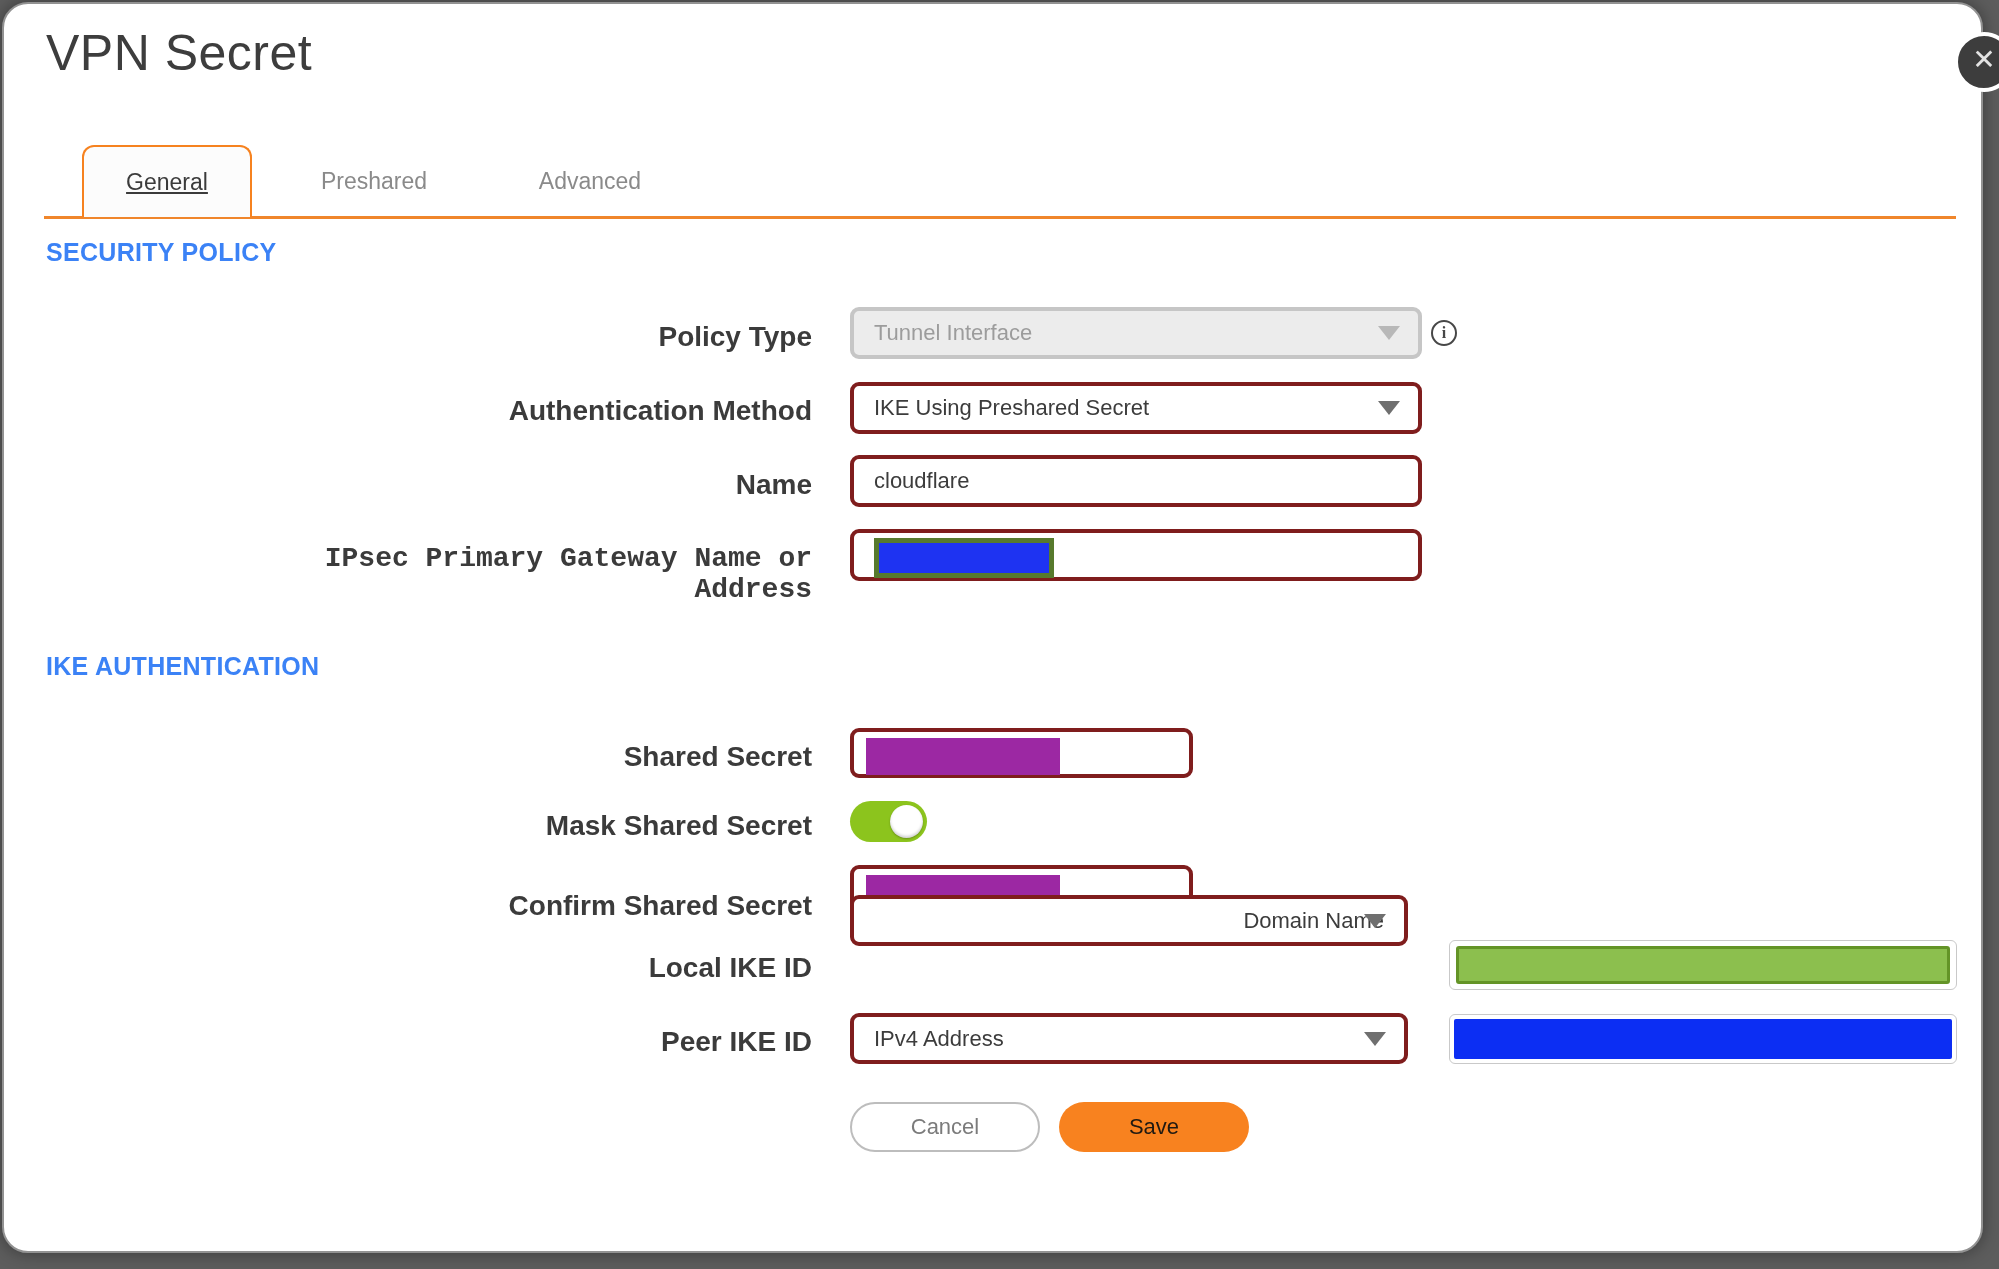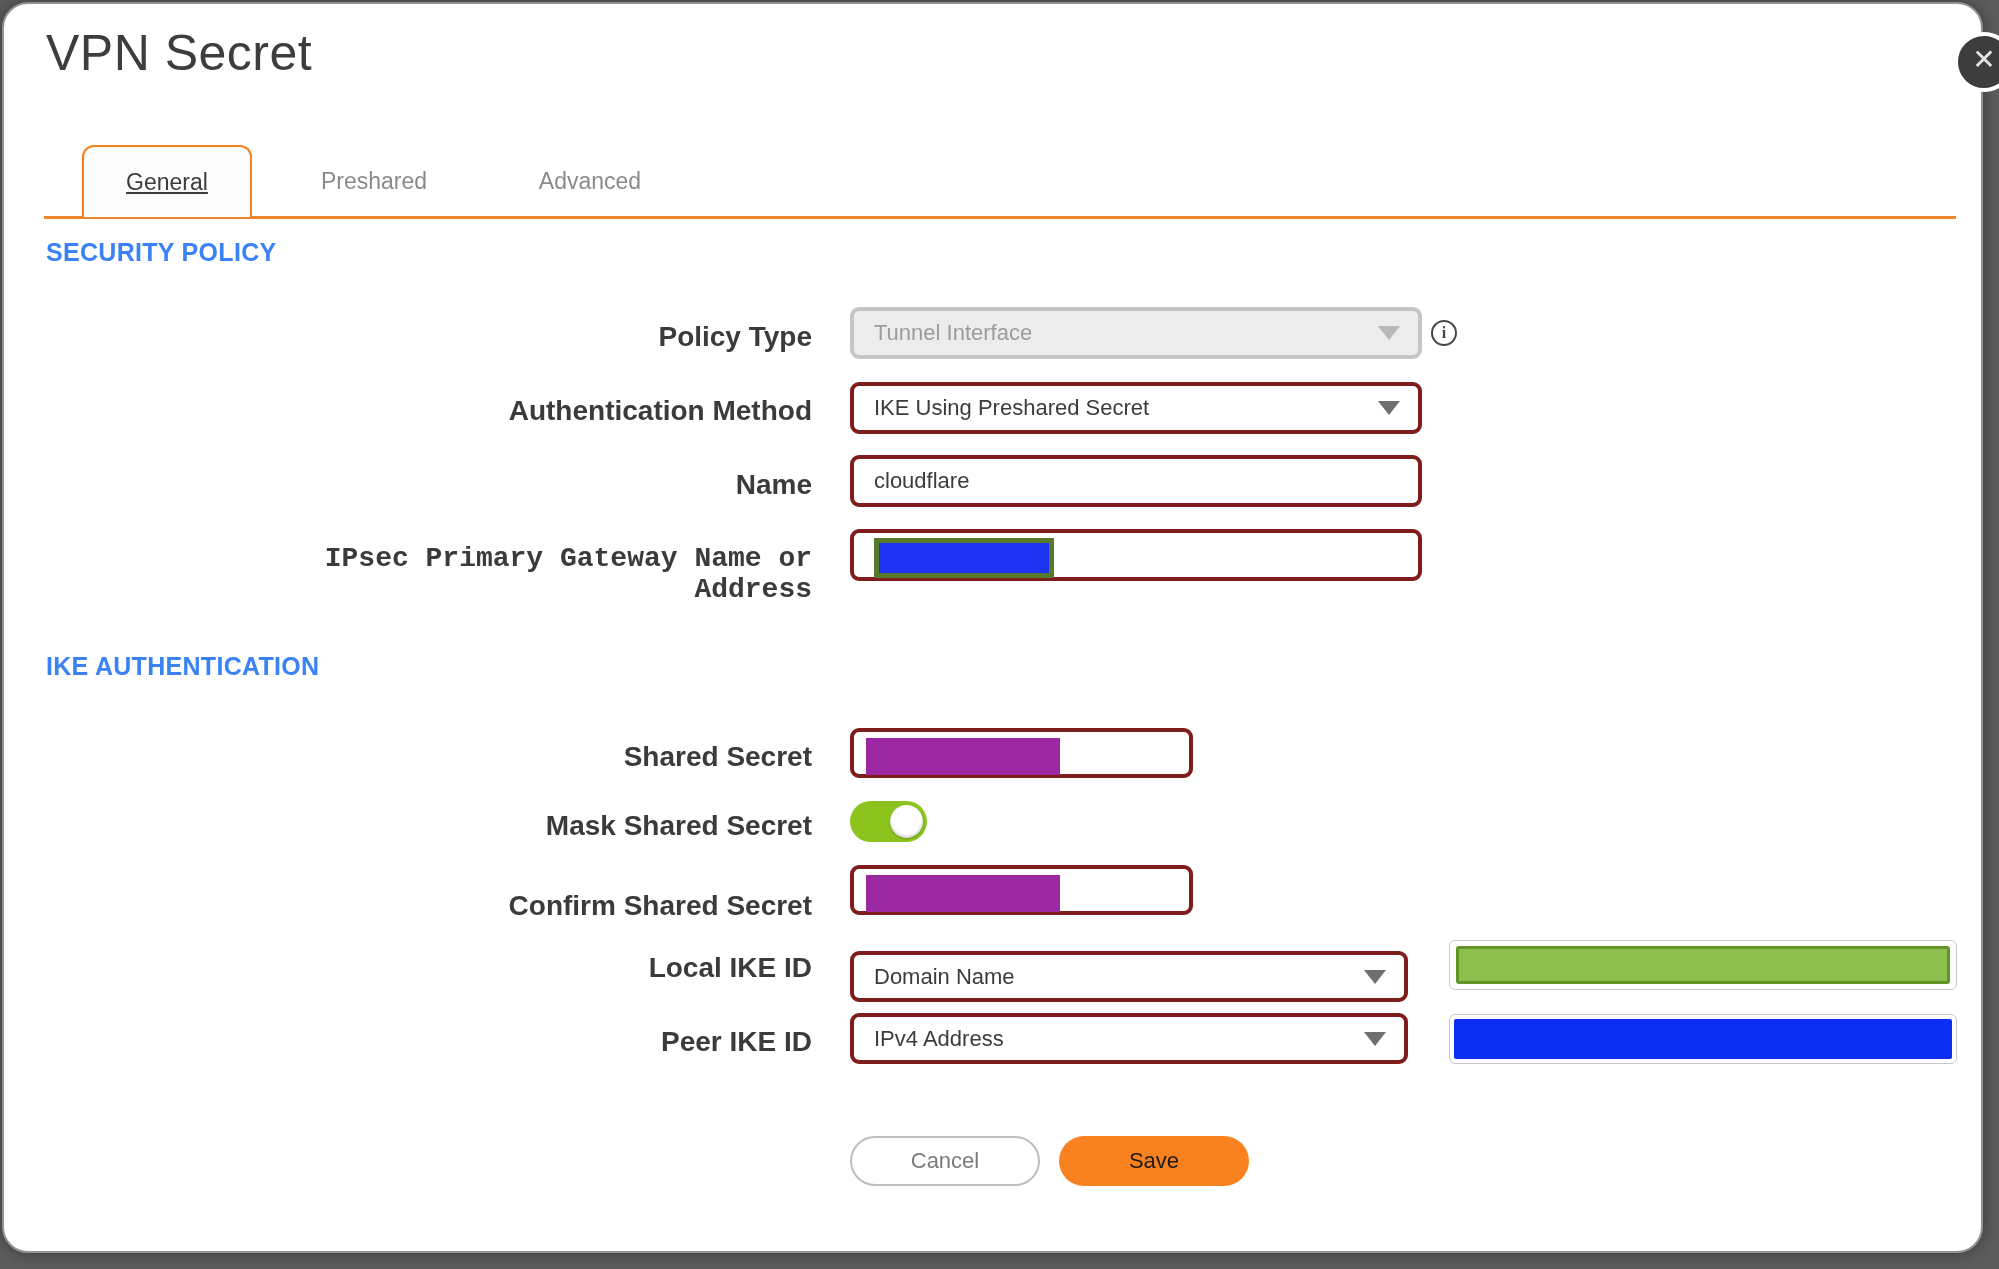--- a/index.html
+++ b/index.html
@@ -103,35 +103,35 @@
     position:absolute;left:846px;top:797px;width:77px;height:41px;
     background:#8cc41d;border-radius:21px;cursor:pointer;
   }
   .toggle .knob{
     position:absolute;right:4px;top:4px;width:33px;height:33px;
     background:#ffffff;border-radius:50%;
     box-shadow:inset 0 -2px 3px rgba(0,0,0,.18), 0 1px 2px rgba(0,0,0,.25);
   }
   
   .btn{
-    position:absolute;top:1132px;height:50px;border-radius:25px;
+    position:absolute;top:1098px;height:50px;border-radius:25px;
     display:flex;align-items:center;justify-content:center;
     font-size:22px;cursor:pointer;box-sizing:border-box;
   }
   .btn-cancel{left:846px;width:190px;background:#fff;border:2px solid #bdbdbd;color:#7b7b7b;}
   .btn-save{left:1055px;width:190px;background:#f8821f;border:none;color:#201a12;}
   
   .y-policy-label{top:317px;} .y-policy-ctl{top:303px;}
   .y-auth-label{top:391px;}   .y-auth-ctl{top:378px;}
   .y-name-label{top:465px;}   .y-name-ctl{top:451px;}
   .y-gw-label{top:539px;font-family:Liberation Mono, monospace;}     .y-gw-ctl{top:525px;}
   .y-ss-label{top:737px;}     .y-ss-ctl{top:724px;}
   .y-mask-label{top:806px;}
   .y-css-label{top:874px;margin-top:12px;}    .y-css-ctl{top:861px;}
-  .y-lid-label{top:948px;}    .y-lid-ctl{top:947px;}  .y-lid-val{top:936px;}
+  .y-lid-label{top:948px;}    .y-lid-ctl{top:891px;justify-content:flex-end;}  .y-lid-val{top:936px;}
   .y-pid-label{top:1022px;}   .y-pid-ctl{top:1009px;} .y-pid-val{top:1010px;}
 </style>
 </head>
 <body>
 
 <div class="dialog">
 
   <div class="title">VPN Secret</div>
 
   <div class="tab-underline"></div>

